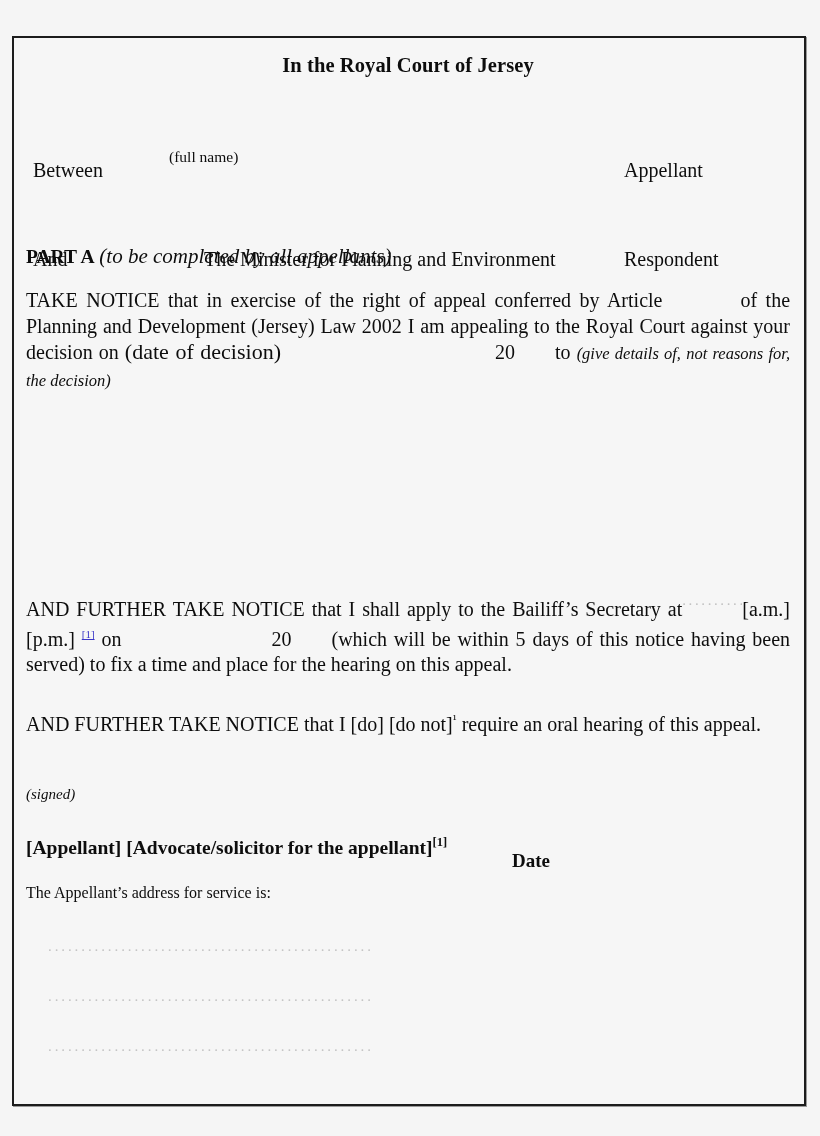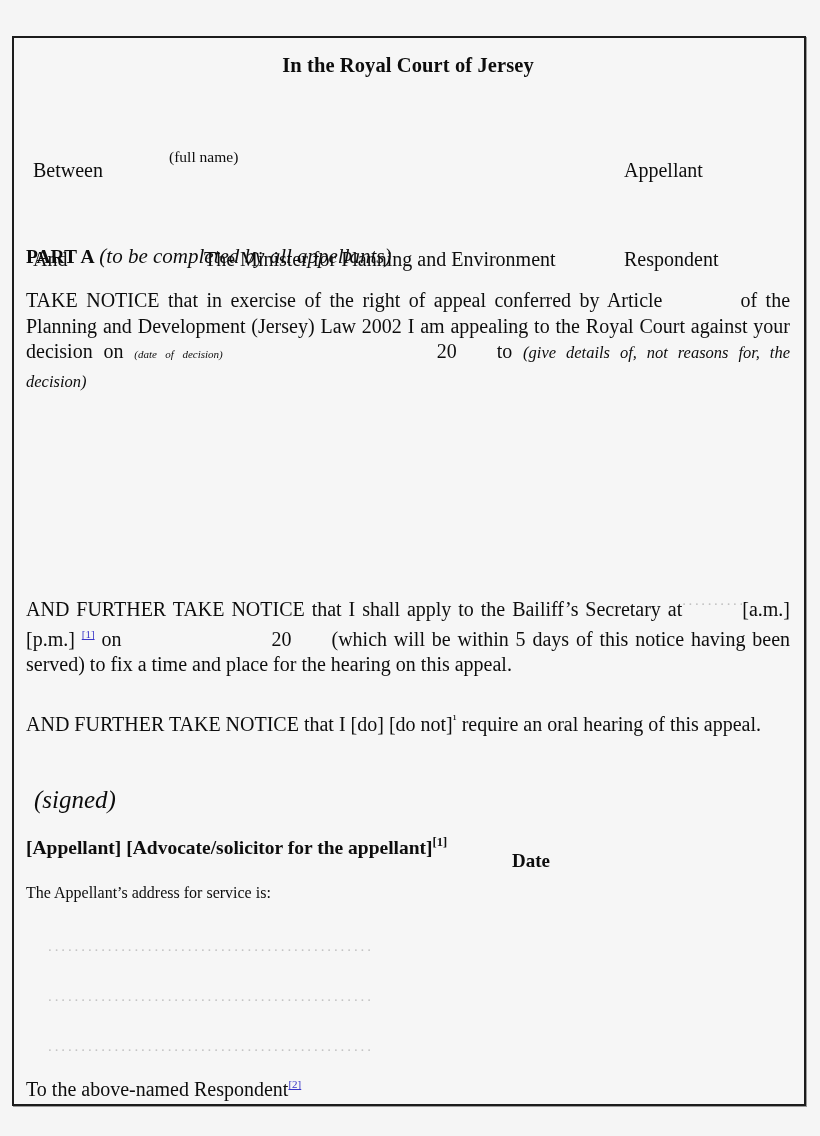--- a/index.html
+++ b/index.html
@@ -72,21 +72,21 @@
   .para {
     position: absolute;
     left: 0;
     right: 0;
     font-size: 20px;
     line-height: 25.5px;
     text-align: justify;
     text-justify: inter-word;
   }
   .para.nojust { text-align: left; }
-  .ital { font-style: italic; font-size: 11px; }
+  .ital { font-size: 22px; }
   .ital-sm { font-style: italic; font-size: 16.5px; }
 
   .gap-sm { display: inline-block; width: 78px; }
   .gap-md { display: inline-block; width: 150px; }
   .gap-lg { display: inline-block; width: 214px; }
   .gap-xs { display: inline-block; width: 40px; }
 
   
   .fn-link {
     color: #3a36c8;
@@ -122,22 +122,22 @@
     width: 324px;
     color: #c4c4c4;
     letter-spacing: 2.9px;
     font-size: 15px;
     overflow: hidden;
     white-space: nowrap;
   }
 
   .signed {
     position: absolute;
-    left: 8px;
-    font-size: 25px;
+    left: 0;
+    font-size: 15px;
     font-style: italic;
     text-align: center;
   }
   .appellant-line {
     position: absolute;
     left: 0;
     font-size: 19.5px;
     font-weight: bold;
   }
   .date-label {
@@ -207,18 +207,15 @@
     </div>
 
     <div class="date-label" style="top:812px;">Date</div>
 
     <div class="address-line" style="top:846px;">The Appellant’s address for service is:</div>
 
     <div class="leader-line" style="top:900px;">......................................................</div>
     <div class="leader-line" style="top:950px;">......................................................</div>
     <div class="leader-line" style="top:1000px;">......................................................</div>
 
-    <div class="footer-line" style="top:1040px;">
-      <span>To the above-named Respondent</span><span class="fn-link">[2]</span>
-    </div>
 
   </div>
 </div>
 
 </body></html>

